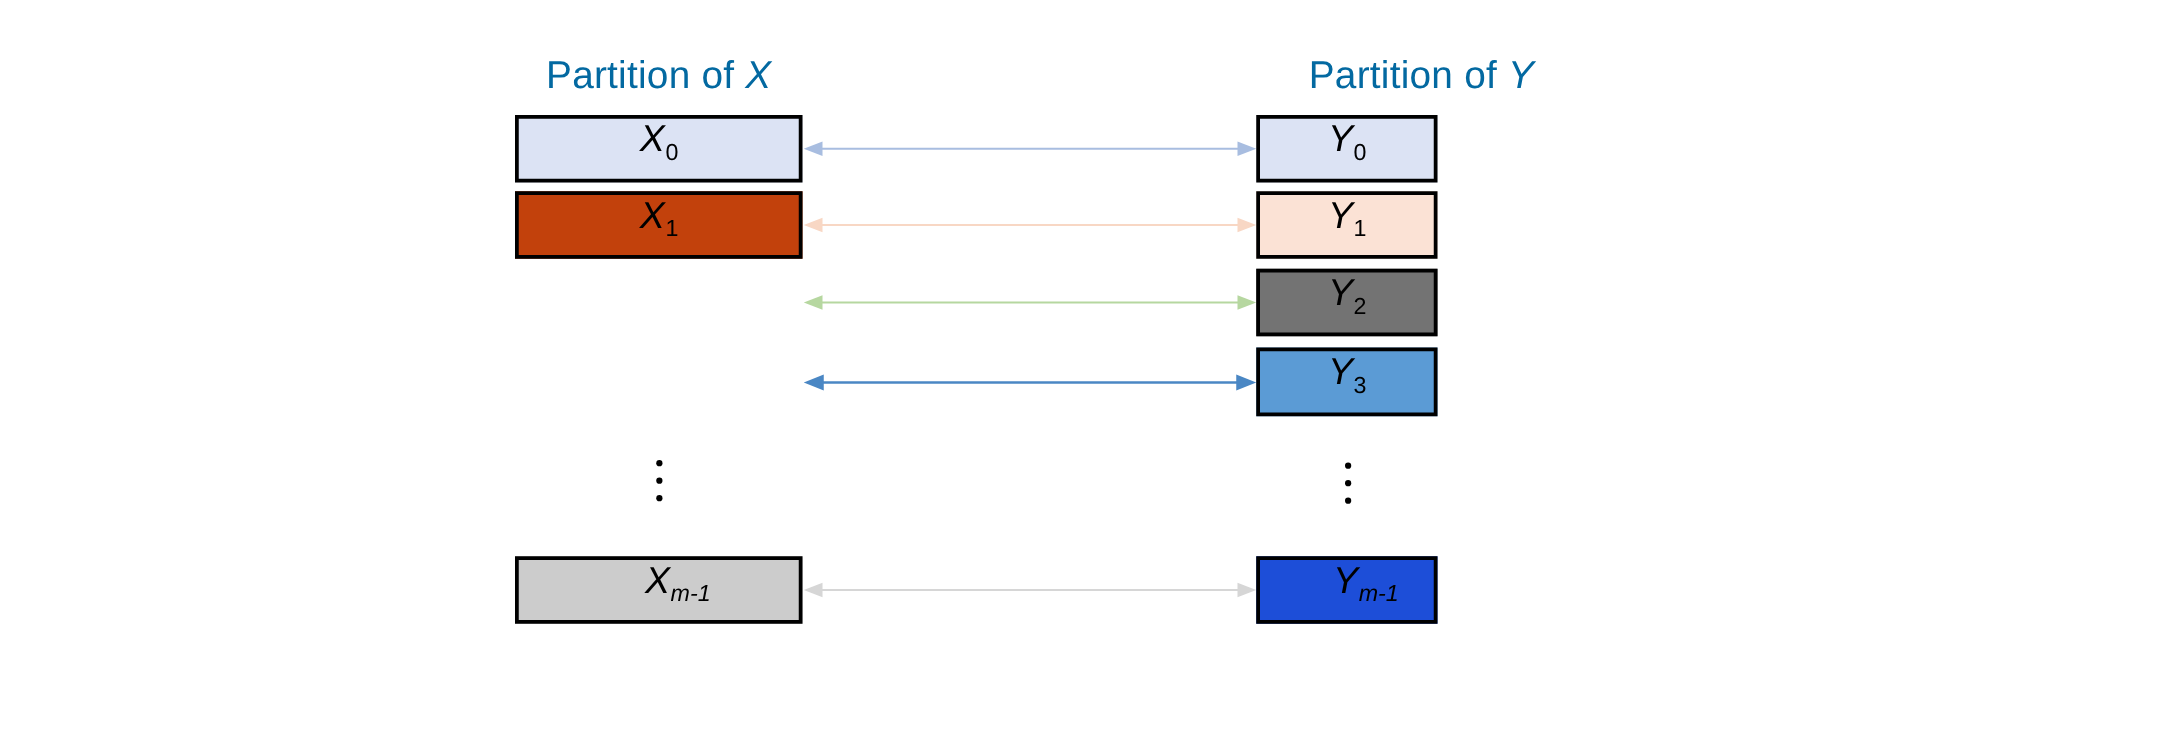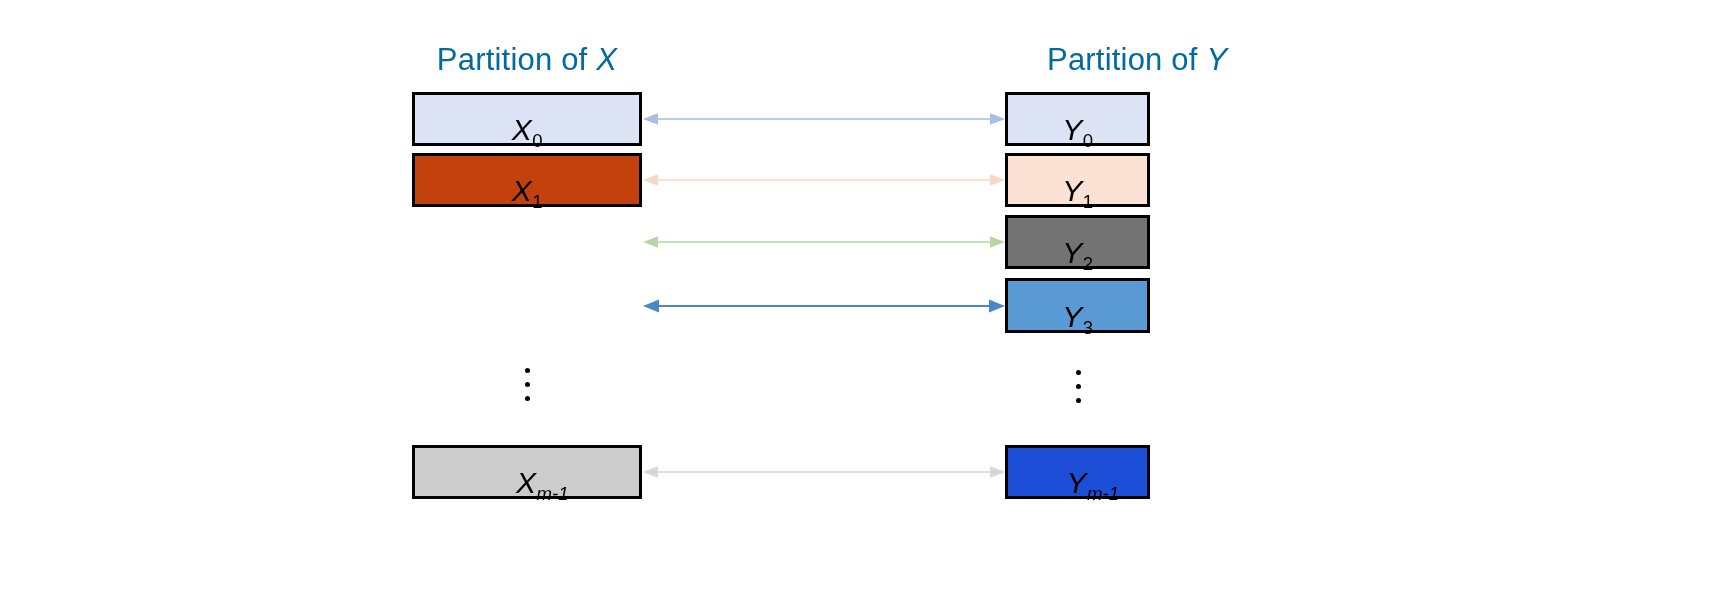--- a/index.html
+++ b/index.html
@@ -33,21 +33,21 @@
   #header-x { left: 412px; top: 42px; width: 230px; }
   #header-y { left: 1005px; top: 42px; width: 145px; margin-left: 42px; }
   .col-header .var { font-style: italic; }
 
   
   .box {
     position: absolute;
     border: 3px solid #000000;
     box-sizing: border-box;
     display: flex;
-    align-items: flex-end;
+    align-items: flex-start;
     justify-content: center;
   }
   .box .lbl {
     font-size: 30px;
     font-style: italic;
     color: #000000;
     line-height: 1;
     white-space: nowrap;
     position: relative;
     top: 2px;

